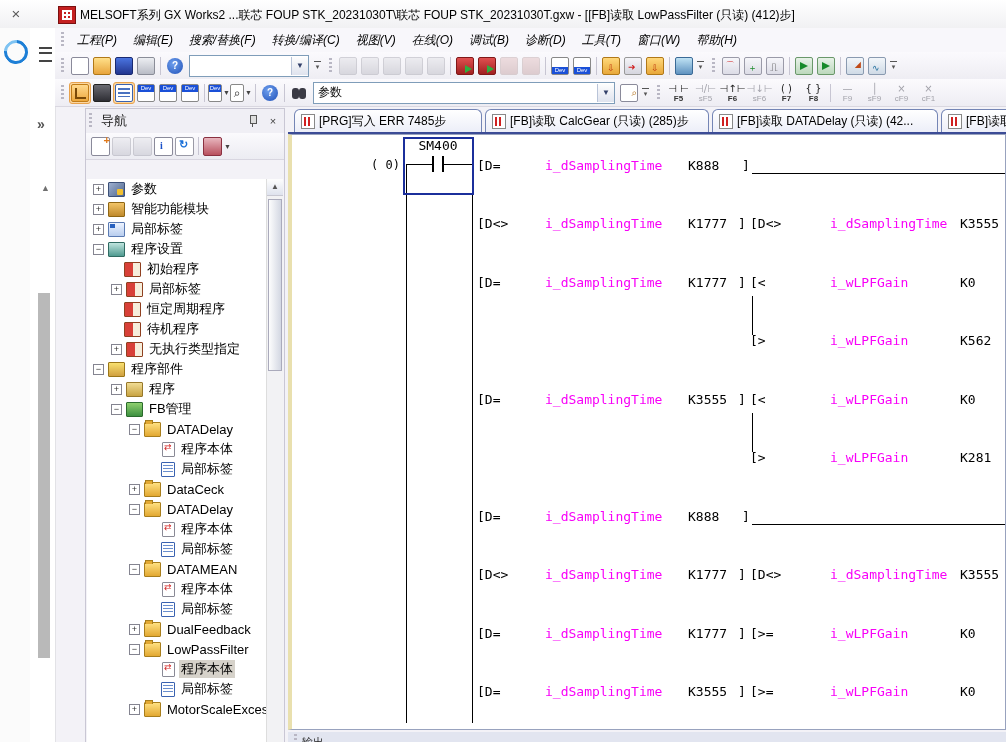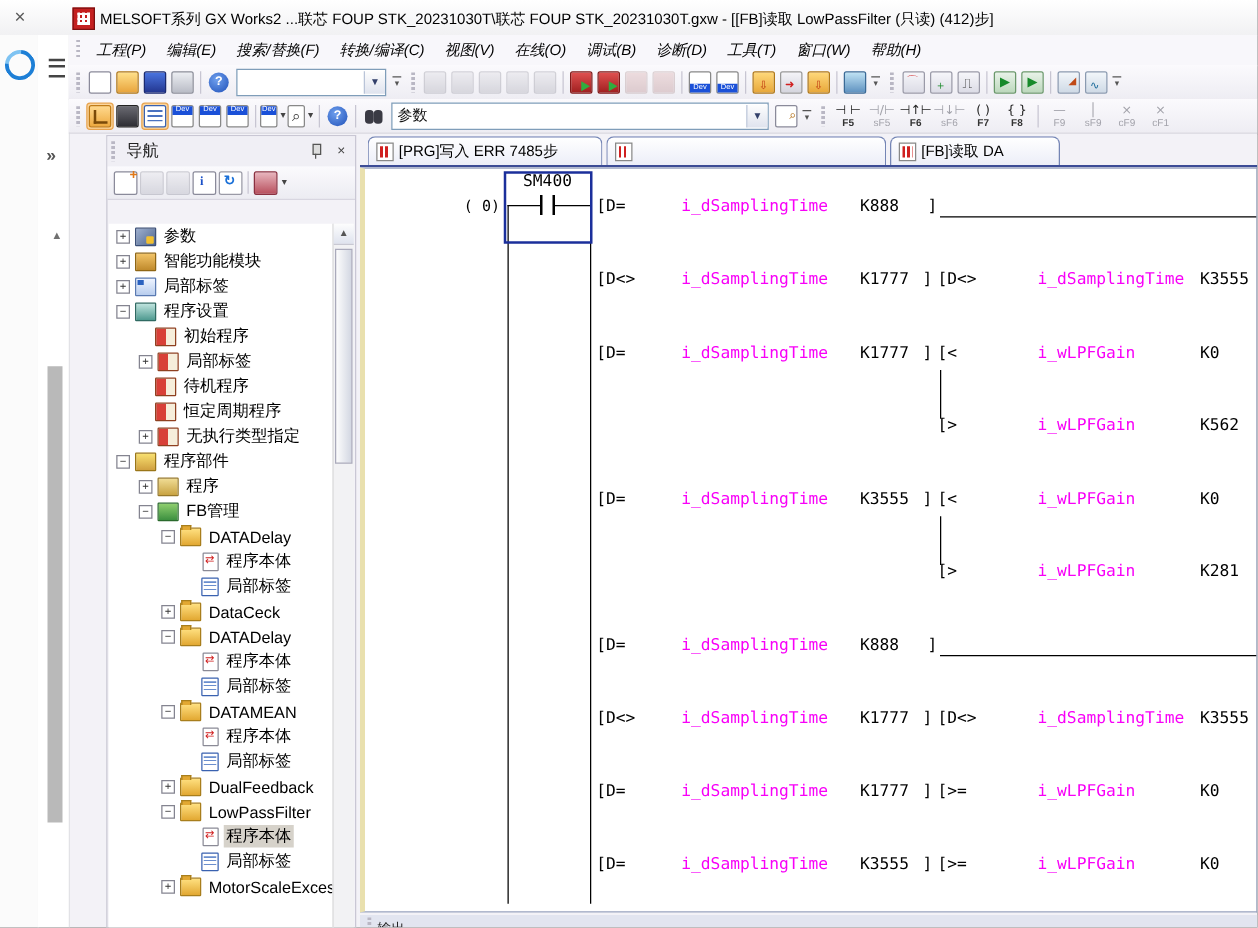--- a/index.html
+++ b/index.html
@@ -439,26 +439,26 @@
           <span class="tlabel">初始程序</span>
         </div>
         <div class="trow" style="padding-left: 24px;">
           <span class="texp">+</span>
           <span class="ticon ti-prog"></span>
           <span class="tlabel">局部标签</span>
         </div>
         <div class="trow" style="padding-left: 24px;">
           <span class="texp none"></span>
           <span class="ticon ti-prog"></span>
+          <span class="tlabel">恒定周期程序</span>
+        </div>
+        <div class="trow" style="padding-left: 24px;">
+          <span class="texp none"></span>
+          <span class="ticon ti-prog"></span>
           <span class="tlabel">待机程序</span>
-        </div>
-        <div class="trow" style="padding-left: 24px;">
-          <span class="texp none"></span>
-          <span class="ticon ti-prog"></span>
-          <span class="tlabel">恒定周期程序</span>
         </div>
         <div class="trow" style="padding-left: 24px;">
           <span class="texp">+</span>
           <span class="ticon ti-prog"></span>
           <span class="tlabel">无执行类型指定</span>
         </div>
         <div class="trow" style="padding-left: 6px;">
           <span class="texp">−</span>
           <span class="ticon ti-parts"></span>
           <span class="tlabel">程序部件</span>
@@ -555,20 +555,25 @@
     </div>
   </div>
 
   <div class="tabbar" id="tabbar">
       <div class="tab" style="width: 172px;">
         <span class="tab-icon"></span>
         <span class="tab-label">[PRG]写入 ERR 7485步</span>
       </div>
       <div class="tab" style="width: 208px;">
         <span class="tab-icon"></span>
+        <span class="tab-label">[FB]读取 CalcGear (只读) (285)步</span>
+      </div>
+      <div class="tab" style="width: 210px;">
+        <span class="tab-icon"></span>
+        <span class="tab-label">[FB]读取 DATADelay (只读) (42...</span>
       </div>
       <div class="tab" style="width: 120px;">
         <span class="tab-icon"></span>
         <span class="tab-label">[FB]读取 DA</span>
       </div>
     </div>
 
   <div class="ladder" id="ladder">
       <span class="step-no" style="left: 64px; top: 23px; width: 44px;">(    0)</span>
       <div class="lline" style="left: 114px; top: 29px; width: 1px; height: 559px;"></div>

